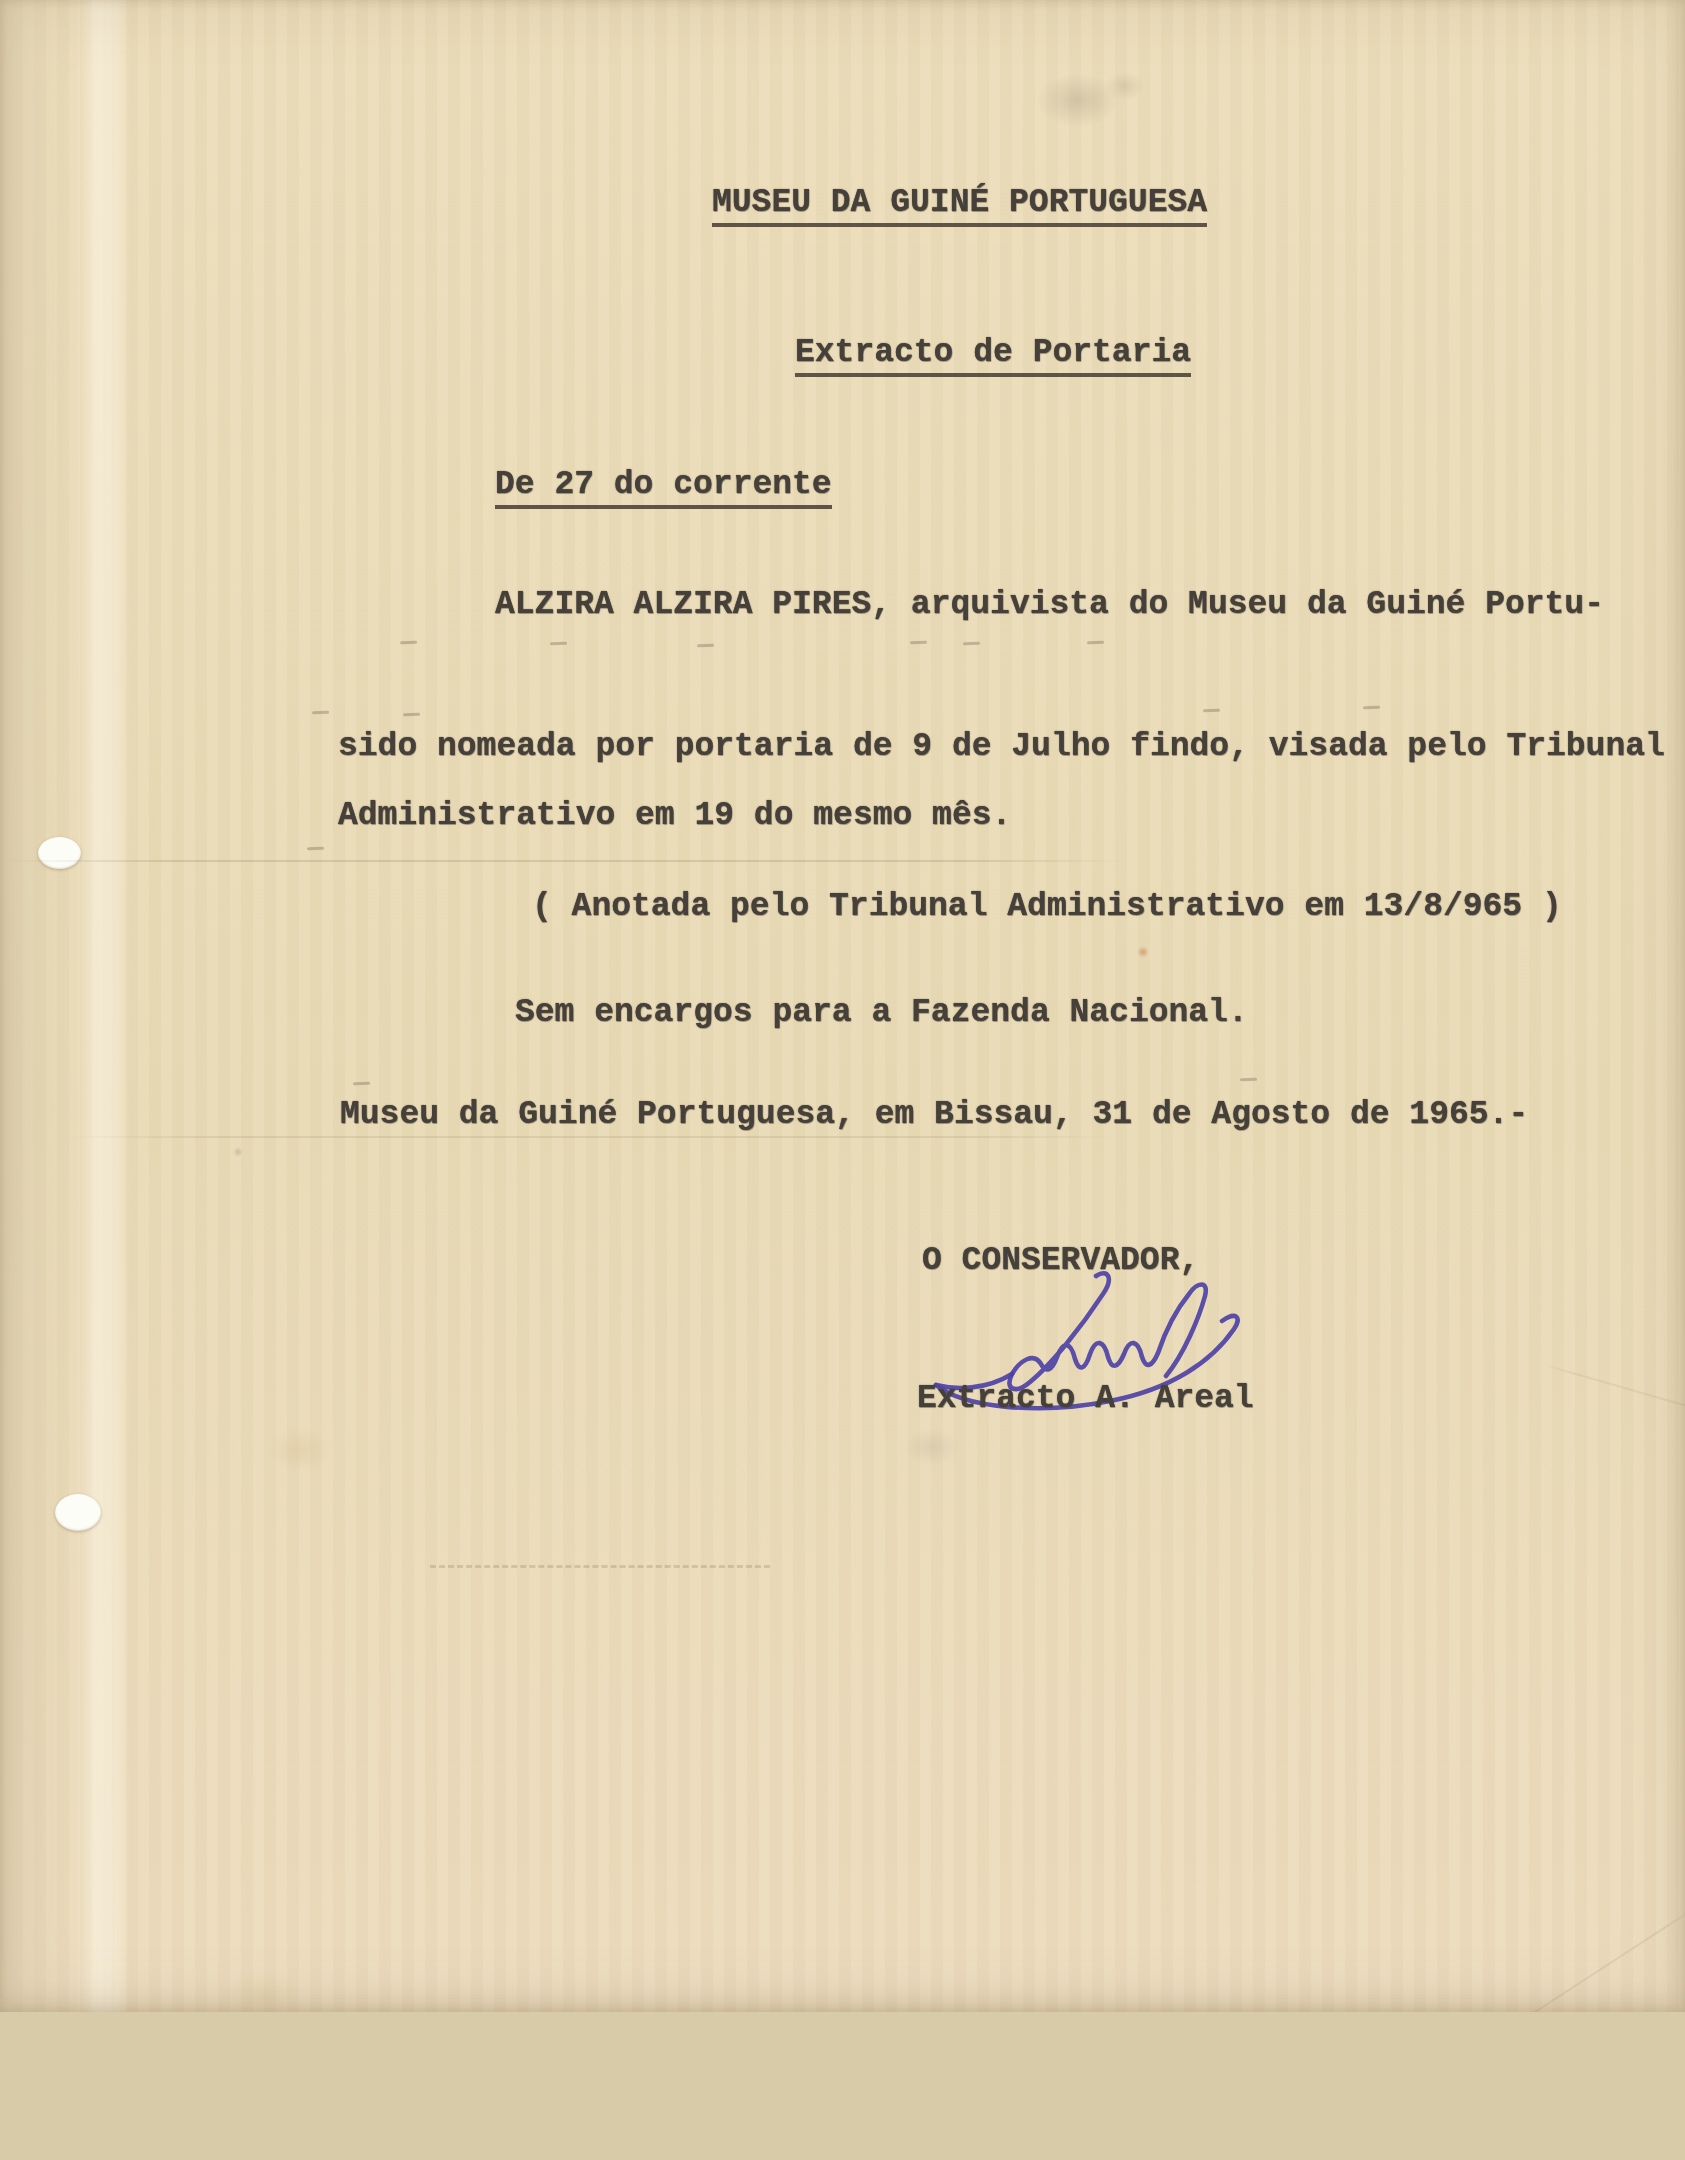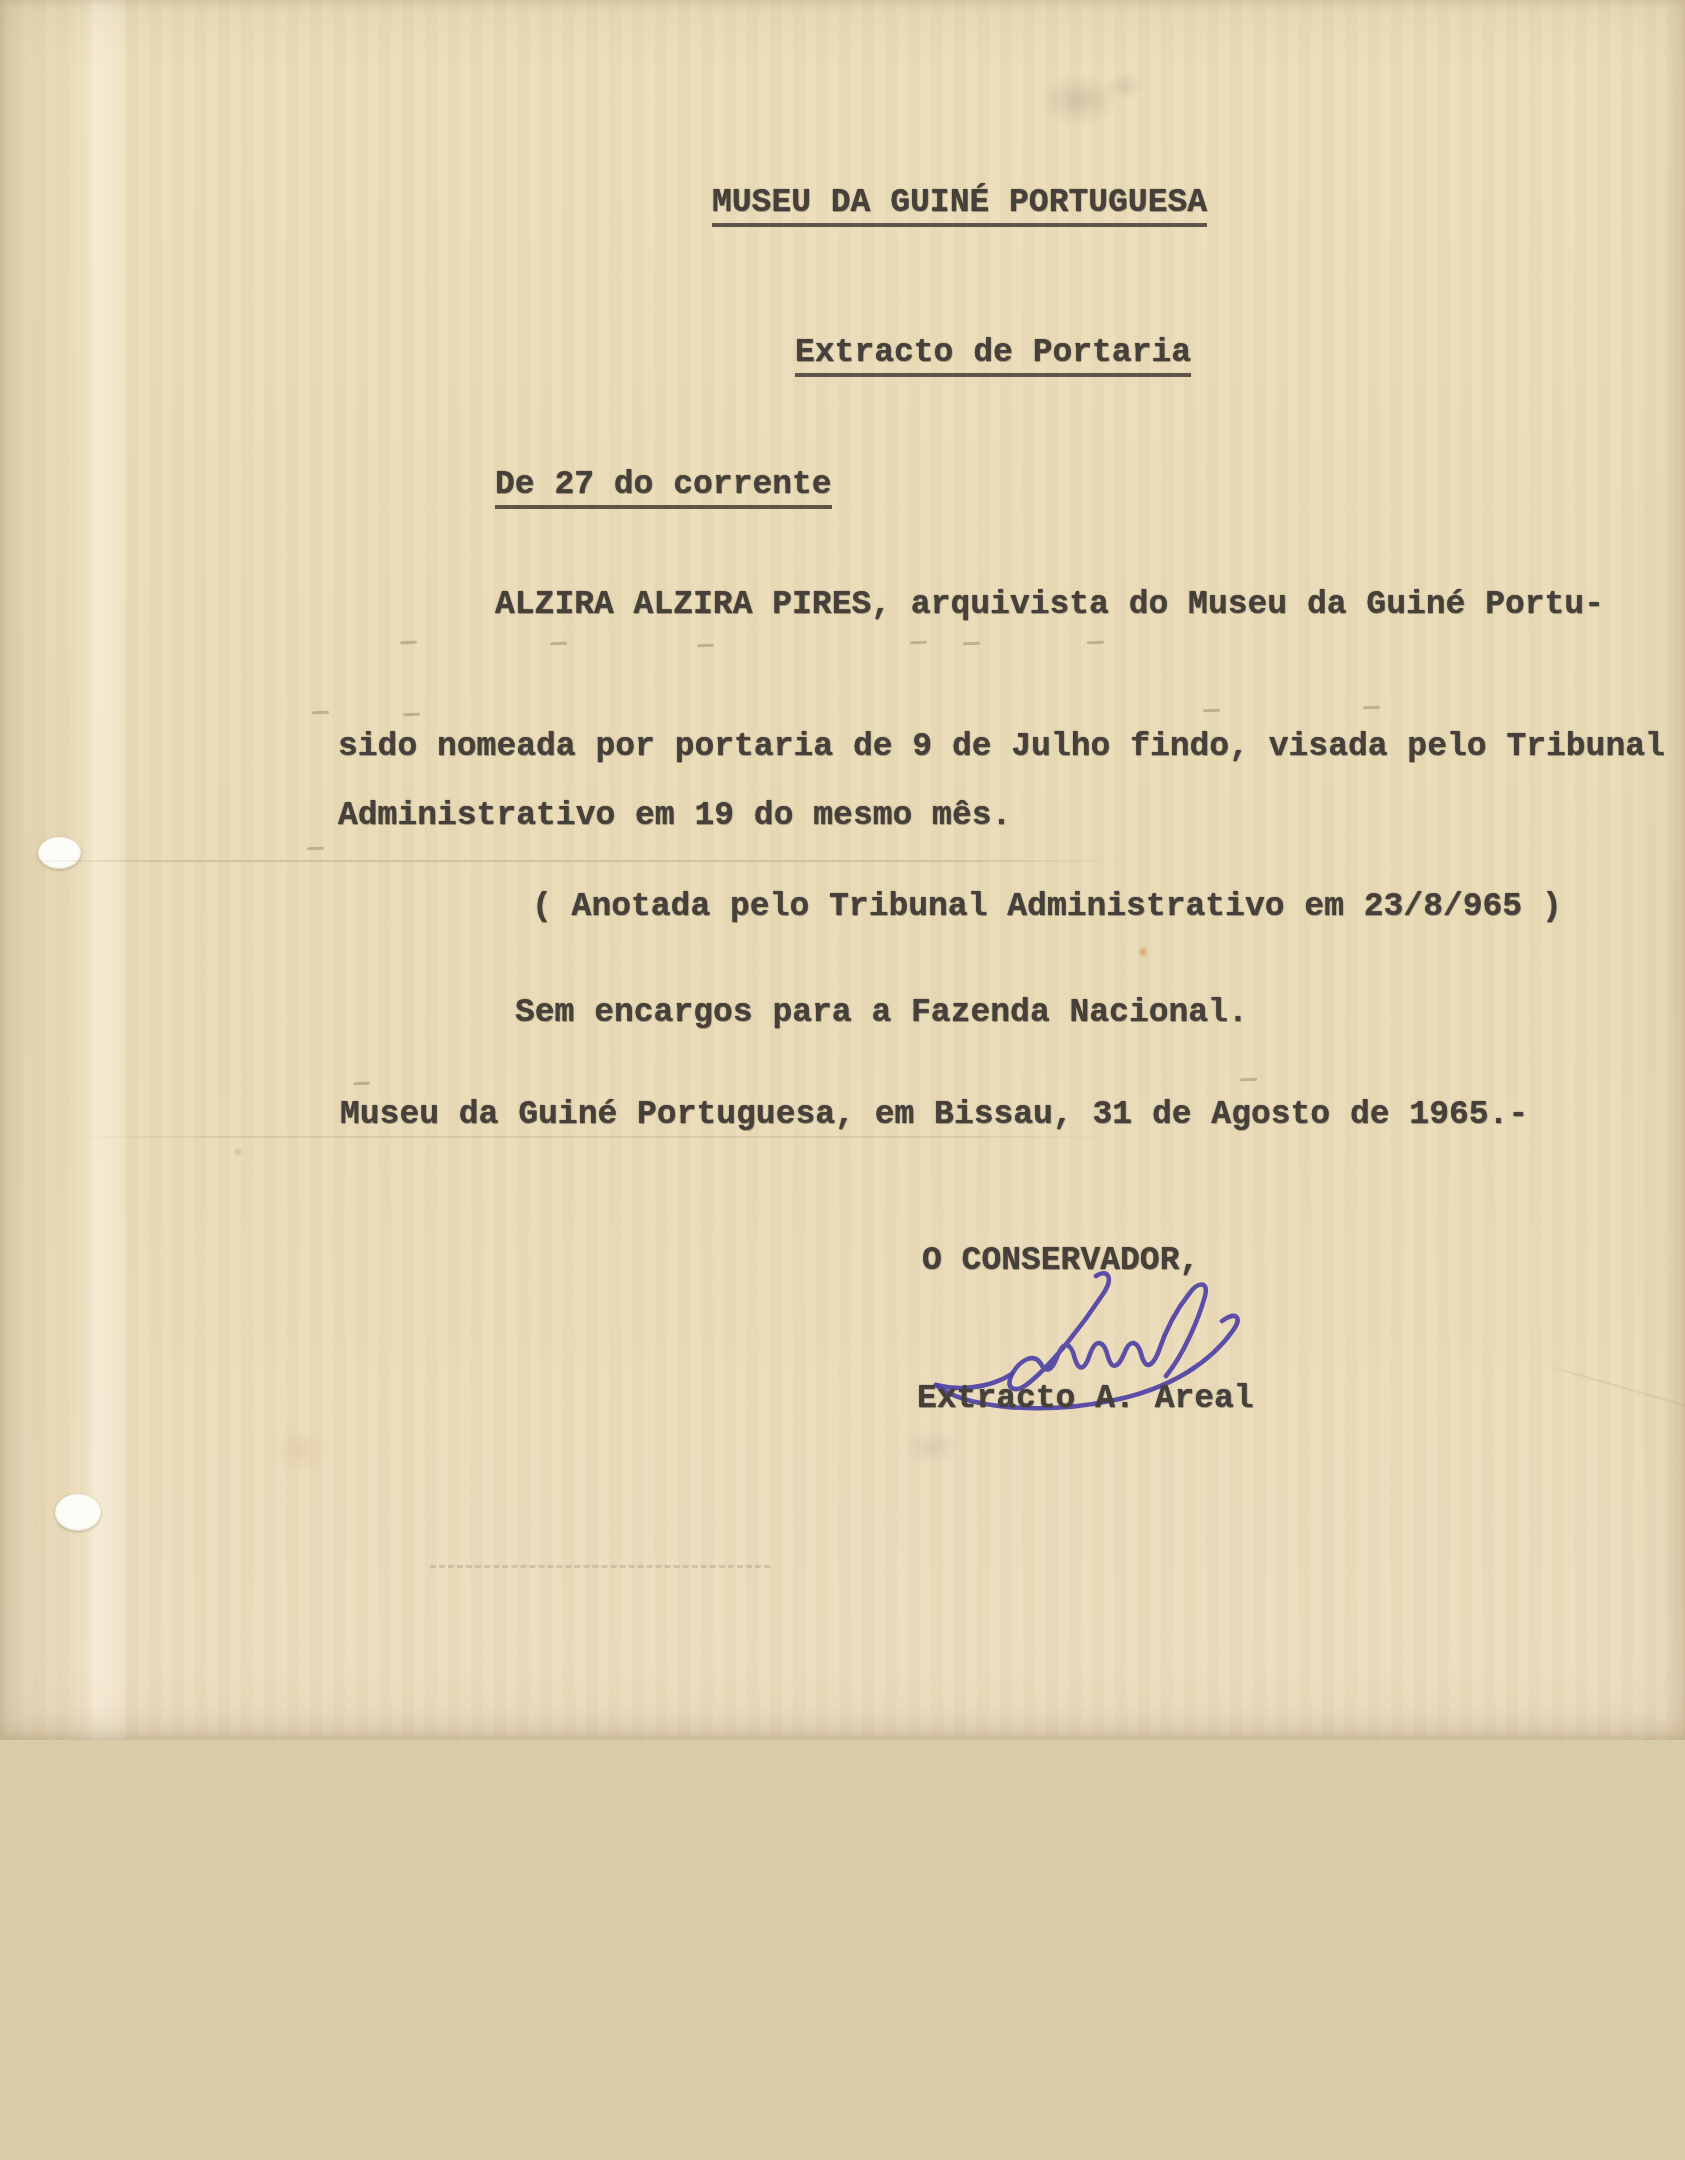--- a/index.html
+++ b/index.html
@@ -1,19 +1,19 @@
 <!DOCTYPE html>
 <html><head>
 <meta charset="utf-8">
 <style>
   html, body { margin: 0; padding: 0; background: #d8cba8; }
   .page {
     position: relative;
     width: 1685px;
-    height: 1740px;
+    height: 2012px;
     overflow: hidden;
     font-family: "Liberation Mono", "DejaVu Sans Mono", monospace;
     background-color: #eadbb8;
     background-image:
       radial-gradient(ellipse 60px 38px at 1078px 100px, rgba(145,133,112,0.28), rgba(145,133,112,0) 70%),
       radial-gradient(ellipse 28px 20px at 1125px 86px, rgba(150,140,118,0.22), rgba(150,140,118,0) 70%),
       radial-gradient(circle 6px at 1143px 952px, rgba(198,118,58,0.55), rgba(198,118,58,0) 100%),
       radial-gradient(circle 5px at 238px 1152px, rgba(128,116,98,0.30), rgba(128,116,98,0) 100%),
       radial-gradient(ellipse 45px 32px at 300px 1450px, rgba(208,178,128,0.25), rgba(208,178,128,0) 70%),
       radial-gradient(ellipse 55px 38px at 262px 1996px, rgba(213,188,138,0.22), rgba(213,188,138,0) 70%),
@@ -132,21 +132,21 @@
   <div class="typed t-title underlined">MUSEU DA GUINÉ PORTUGUESA</div>
 
   <div class="typed t-subtitle underlined">Extracto de Portaria</div>
 
   <div class="typed t-ref underlined">De 27 do corrente</div>
 
   <div class="typed t-l1">ALZIRA ALZIRA PIRES, arquivista do Museu da Guiné Portu-</div>
   <div class="typed t-l3">sido nomeada por portaria de 9 de Julho findo, visada pelo Tribunal</div>
   <div class="typed t-l4">Administrativo em 19 do mesmo mês.</div>
 
-  <div class="typed t-annot">( Anotada pelo Tribunal Administrativo em 23/8/965 )</div>
+  <div class="typed t-annot">( Anotada pelo Tribunal Administrativo em 13/8/965 )</div>
 
   <div class="typed t-sem">Sem encargos para a Fazenda Nacional.</div>
 
   <div class="typed t-date">Museu da Guiné Portuguesa, em Bissau, 31 de Agosto de 1965.-</div>
 
   <div class="typed t-role">O CONSERVADOR,</div>
 
   <div class="signature-wrap">
     <svg viewBox="0 0 370 155" xmlns="http://www.w3.org/2000/svg">
       <path class="sig-stroke" d="M 196 8

